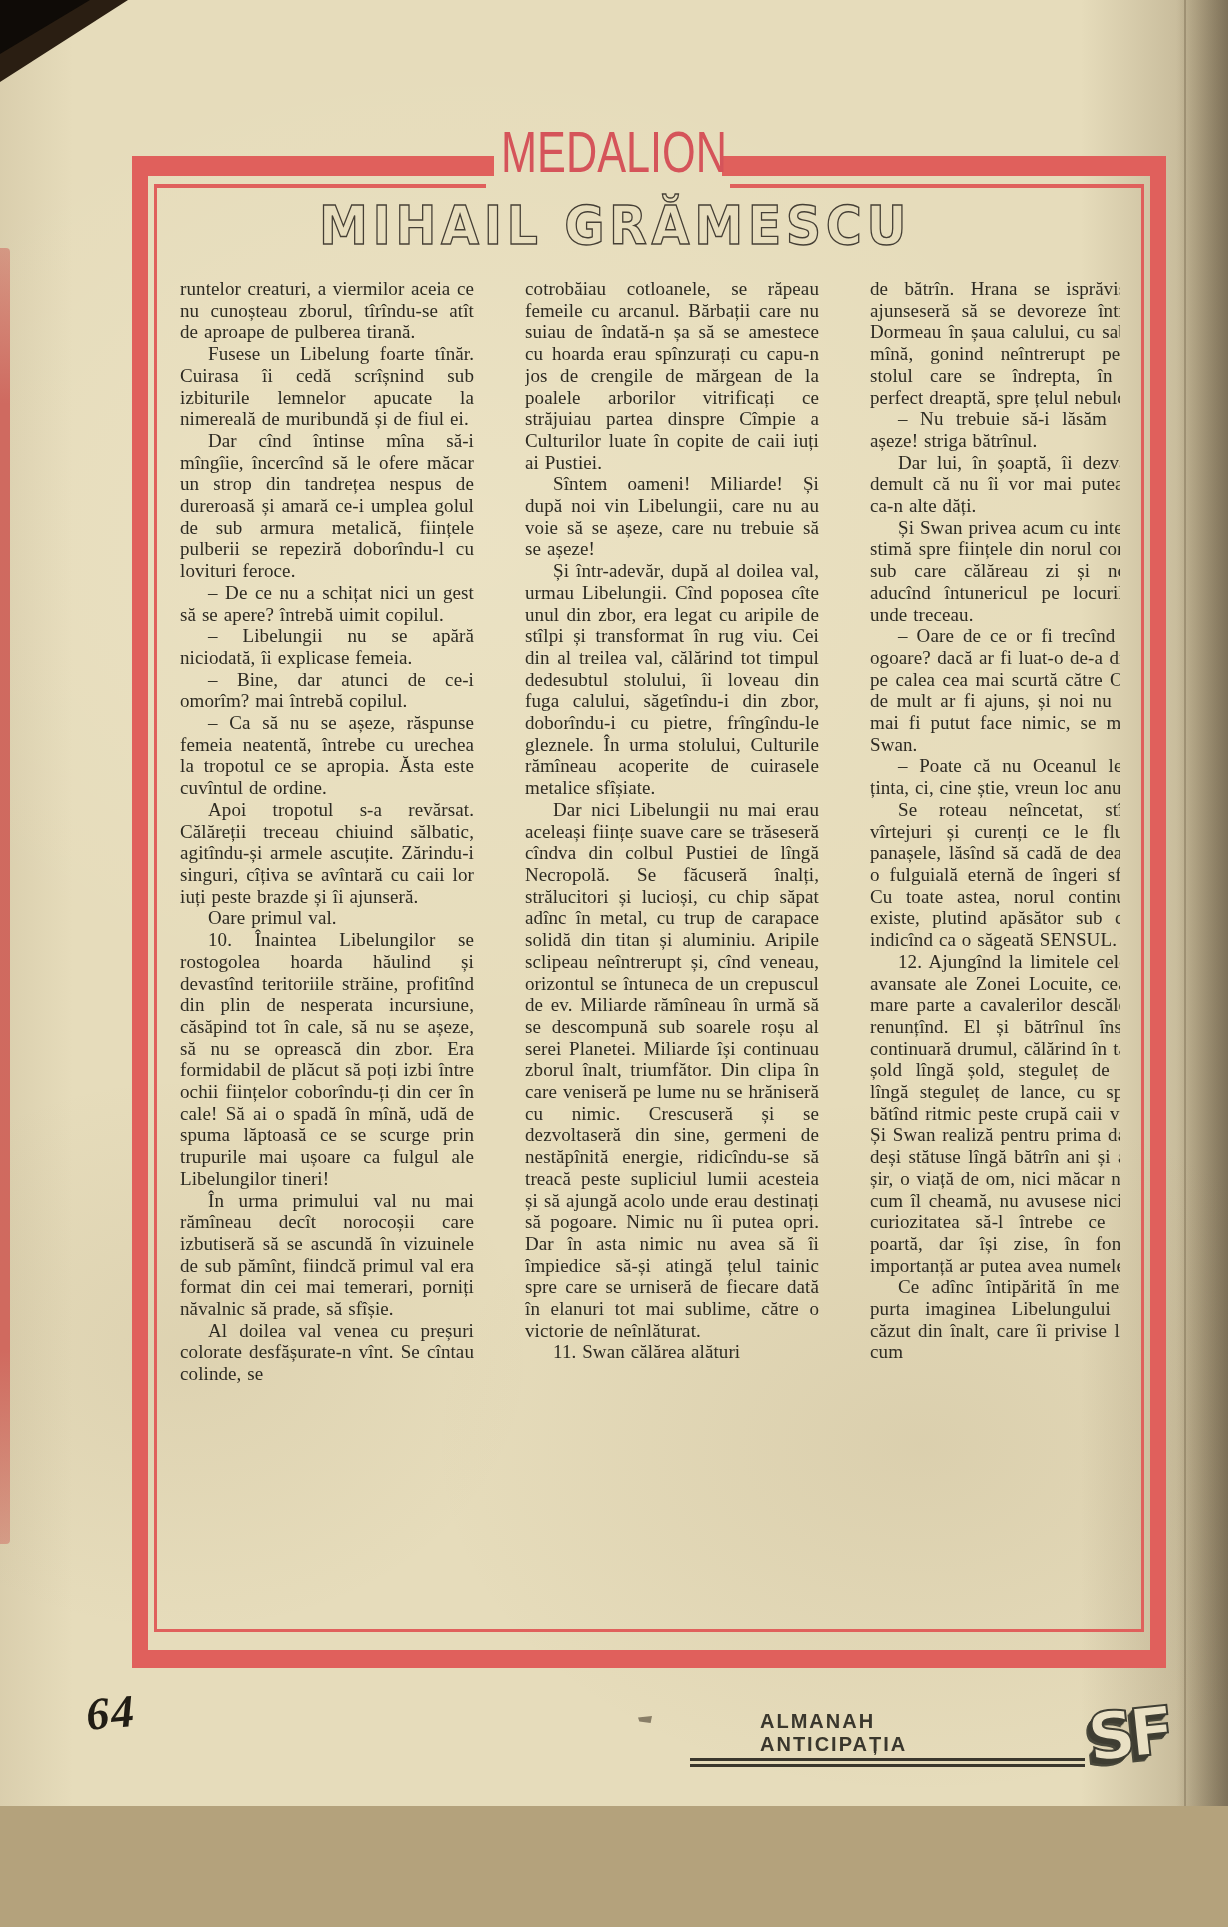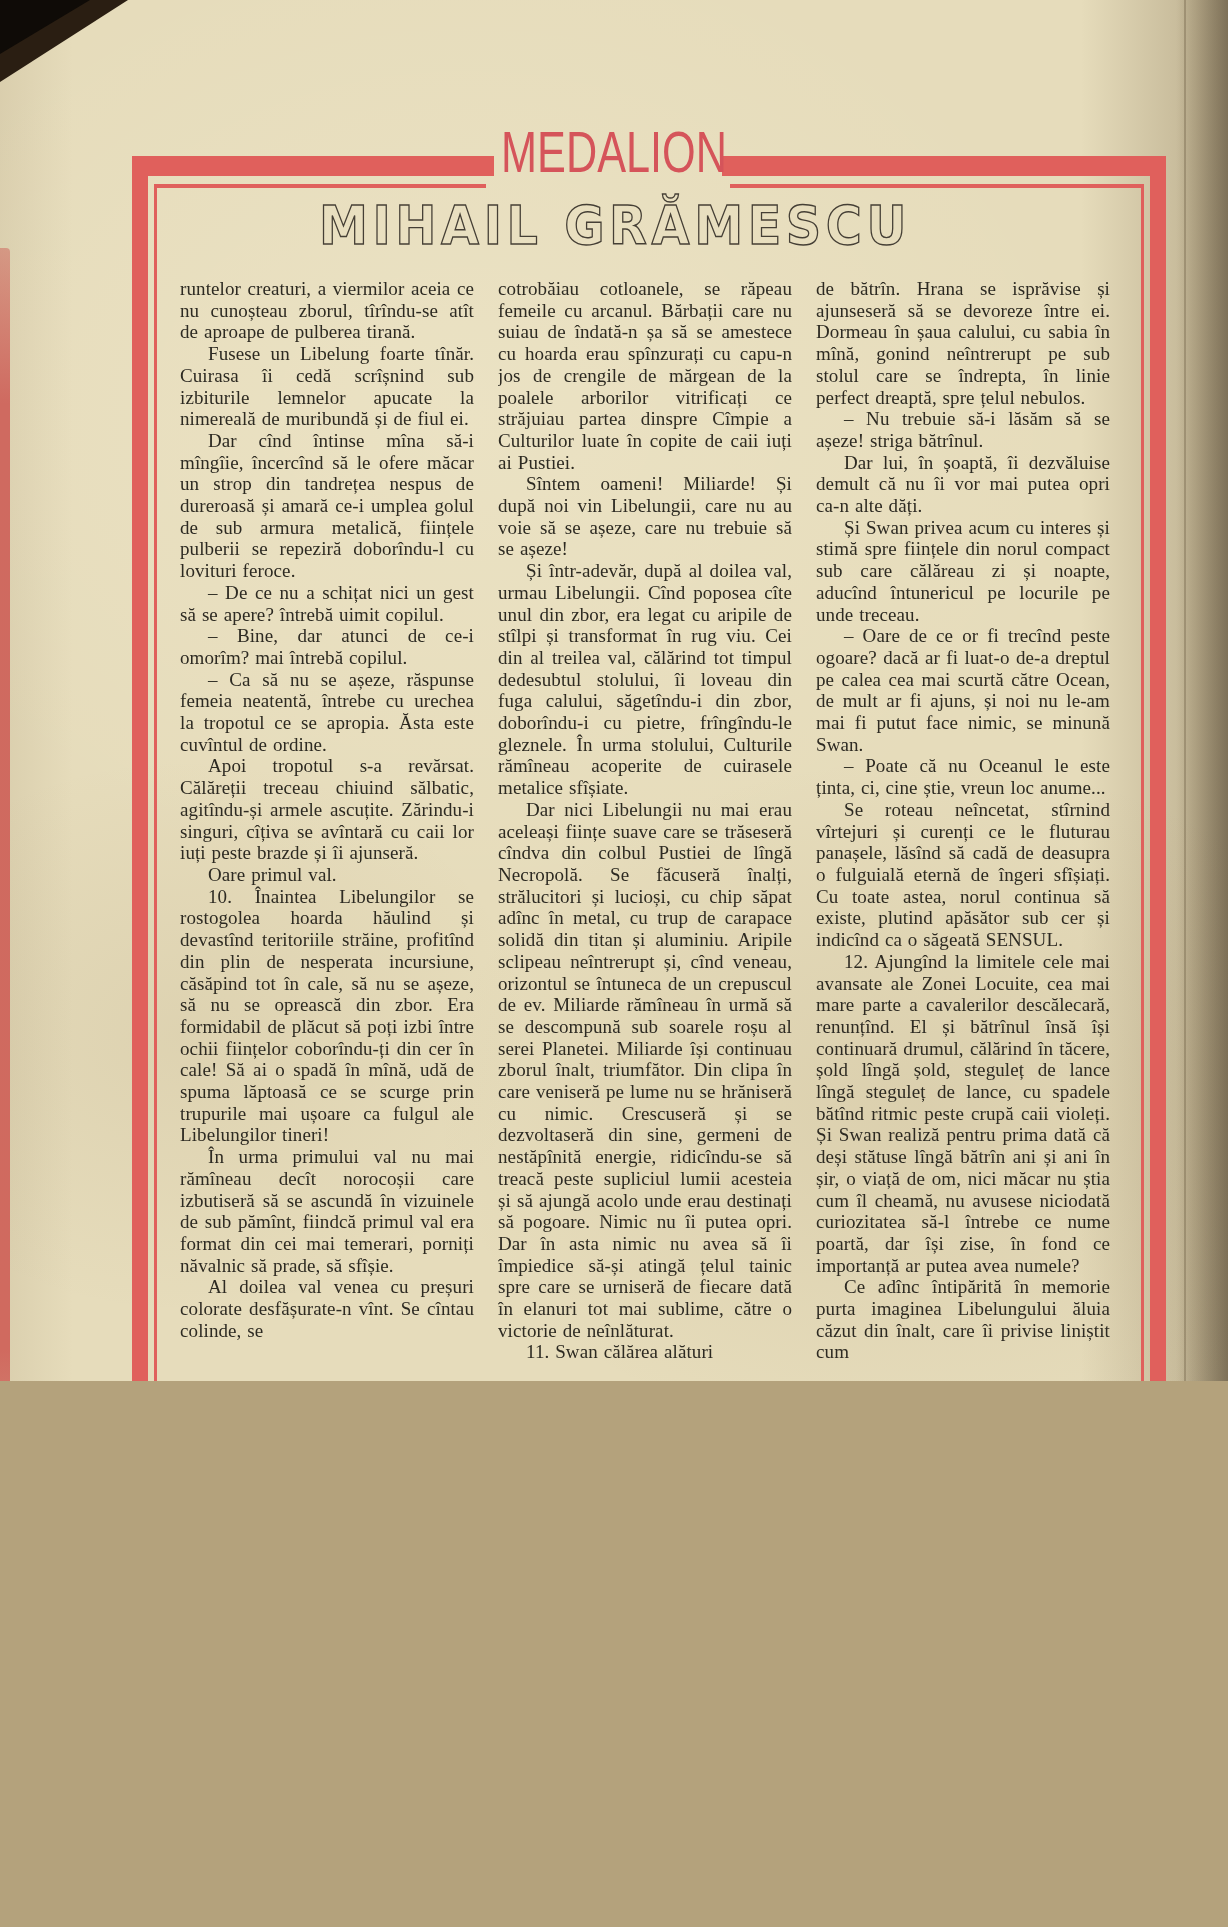--- a/index.html
+++ b/index.html
@@ -2,21 +2,21 @@
 <html style="--frame-red: #e0605c; --title-red: #d5545a; --paper: #e6dcbb; --ink: #2d2a22; --footer-ink: #3a372d;"><head>
 <meta charset="utf-8">
 <style>
   :root{
     --paper:#e6dcbb; --paper-dark:#cfc29c; --frame-red:#e0605c;
     --title-red:#d5545a; --ink:#2d2a22; --footer-ink:#3a372d;
   }
   html,body{margin:0;padding:0;}
   body{width:1228px;height:1927px;overflow:hidden;background:#b4a27c;}
   #page{
-    position:relative;width:1228px;height:1381px;overflow:hidden;
+    position:relative;width:1228px;height:1806px;overflow:hidden;
     background:
       radial-gradient(ellipse 900px 700px at 38% 30%, rgba(255,250,230,.20), rgba(0,0,0,0) 70%),
       radial-gradient(ellipse 700px 500px at 75% 80%, rgba(120,95,55,.10), rgba(0,0,0,0) 70%),
       radial-gradient(ellipse 500px 400px at 15% 75%, rgba(120,95,55,.08), rgba(0,0,0,0) 70%),
       linear-gradient(to right, rgba(110,85,50,.10) 0%, rgba(0,0,0,0) 6%, rgba(0,0,0,0) 88%, rgba(95,75,45,.22) 96%, rgba(70,55,35,.38) 100%),
       var(--paper);
     font-family:"Liberation Serif", serif; color:var(--ink);
   }
   
   .dark-corner{position:absolute;left:0;top:0;width:150px;height:100px;
@@ -42,21 +42,21 @@
   .fr-thin-left  {left:154px; top:184px; width:3px;    height:1448px;}
   .fr-thin-right {left:1141px;top:184px; width:3px;    height:1448px;}
   .fr-thin-bottom{left:154px; top:1629px;width:990px;  height:3px;}
 
   
   .section-label-svg{position:absolute;left:486px;top:118px;}
   .author-title-svg{position:absolute;left:300px;top:182px;}
 
   
   #columns{position:absolute;left:180px;top:278px;width:940px;height:1362px;
-    display:flex;gap:24px;overflow:hidden;}
+    display:flex;gap:51px;overflow:hidden;}
   .col{width:294px;flex:0 0 294px;overflow:hidden;}
   .para{margin:0;font-size:19px;line-height:21.7px;text-align:justify;
     letter-spacing:0.1px;word-spacing:1px;color:var(--ink);}
   .para.indent{text-indent:28px;}
 
   
   .page-number{position:absolute;left:86px;top:1686px;
     font-family:"Liberation Serif", serif;font-style:italic;font-weight:bold;
     font-size:46px;color:#211d15;transform:rotate(-5deg);letter-spacing:2px;}
   .publication{position:absolute;left:760px;top:1710px;width:325px;
@@ -102,20 +102,21 @@
   <svg class="author-title-svg" width="630" height="86" viewBox="0 0 630 86">
     <text x="315" y="62" text-anchor="middle" textLength="592" lengthAdjust="spacingAndGlyphs" font-family="DejaVu Sans, sans-serif" font-weight="bold" font-size="54" fill="none" stroke="#453f35" stroke-width="1.4" letter-spacing="5">MIHAIL GRĂMESCU</text>
   </svg>
 
   <div id="columns">
     <div class="col">
         <p class="para">runtelor creaturi, a viermilor aceia ce nu cunoșteau zborul, tîrîndu-se atît de aproape de pulberea tirană.</p>
         <p class="para indent">Fusese un Libelung foarte tînăr. Cuirasa îi cedă scrîșnind sub izbiturile lemnelor apucate la nimereală de muribundă și de fiul ei.</p>
         <p class="para indent">Dar cînd întinse mîna să-i mîngîie, încercînd să le ofere măcar un strop din tandrețea nespus de dureroasă și amară ce-i umplea golul de sub armura metalică, ființele pulberii se repeziră doborîndu-l cu lovituri feroce.</p>
         <p class="para indent">– De ce nu a schițat nici un gest să se apere? întrebă uimit copilul.</p>
+        <p class="para indent">– Libelungii nu se apără niciodată, îi explicase femeia.</p>
         <p class="para indent">– Bine, dar atunci de ce-i omorîm? mai întrebă copilul.</p>
         <p class="para indent">– Ca să nu se așeze, răspunse femeia neatentă, întrebe cu urechea la tropotul ce se apropia. Ăsta este cuvîntul de ordine.</p>
         <p class="para indent">Apoi tropotul s-a revărsat. Călăreții treceau chiuind sălbatic, agitîndu-și armele ascuțite. Zărindu-i singuri, cîțiva se avîntară cu caii lor iuți peste brazde și îi ajunseră.</p>
         <p class="para indent">Oare primul val.</p>
         <p class="para indent">10. Înaintea Libelungilor se rostogolea hoarda hăulind și devastînd teritoriile străine, profitînd din plin de nesperata incursiune, căsăpind tot în cale, să nu se așeze, să nu se oprească din zbor. Era formidabil de plăcut să poți izbi între ochii ființelor coborîndu-ți din cer în cale! Să ai o spadă în mînă, udă de spuma lăptoasă ce se scurge prin trupurile mai ușoare ca fulgul ale Libelungilor tineri!</p>
         <p class="para indent">În urma primului val nu mai rămîneau decît norocoșii care izbutiseră să se ascundă în vizuinele de sub pămînt, fiindcă primul val era format din cei mai temerari, porniți năvalnic să prade, să sfîșie.</p>
         <p class="para indent">Al doilea val venea cu preșuri colorate desfășurate-n vînt. Se cîntau colinde, se</p>
       </div>
     <div class="col">
         <p class="para">cotrobăiau cotloanele, se răpeau femeile cu arcanul. Bărbații care nu suiau de îndată-n șa să se amestece cu hoarda erau spînzurați cu capu-n jos de crengile de mărgean de la poalele arborilor vitrificați ce străjuiau partea dinspre Cîmpie a Culturilor luate în copite de caii iuți ai Pustiei.</p>

